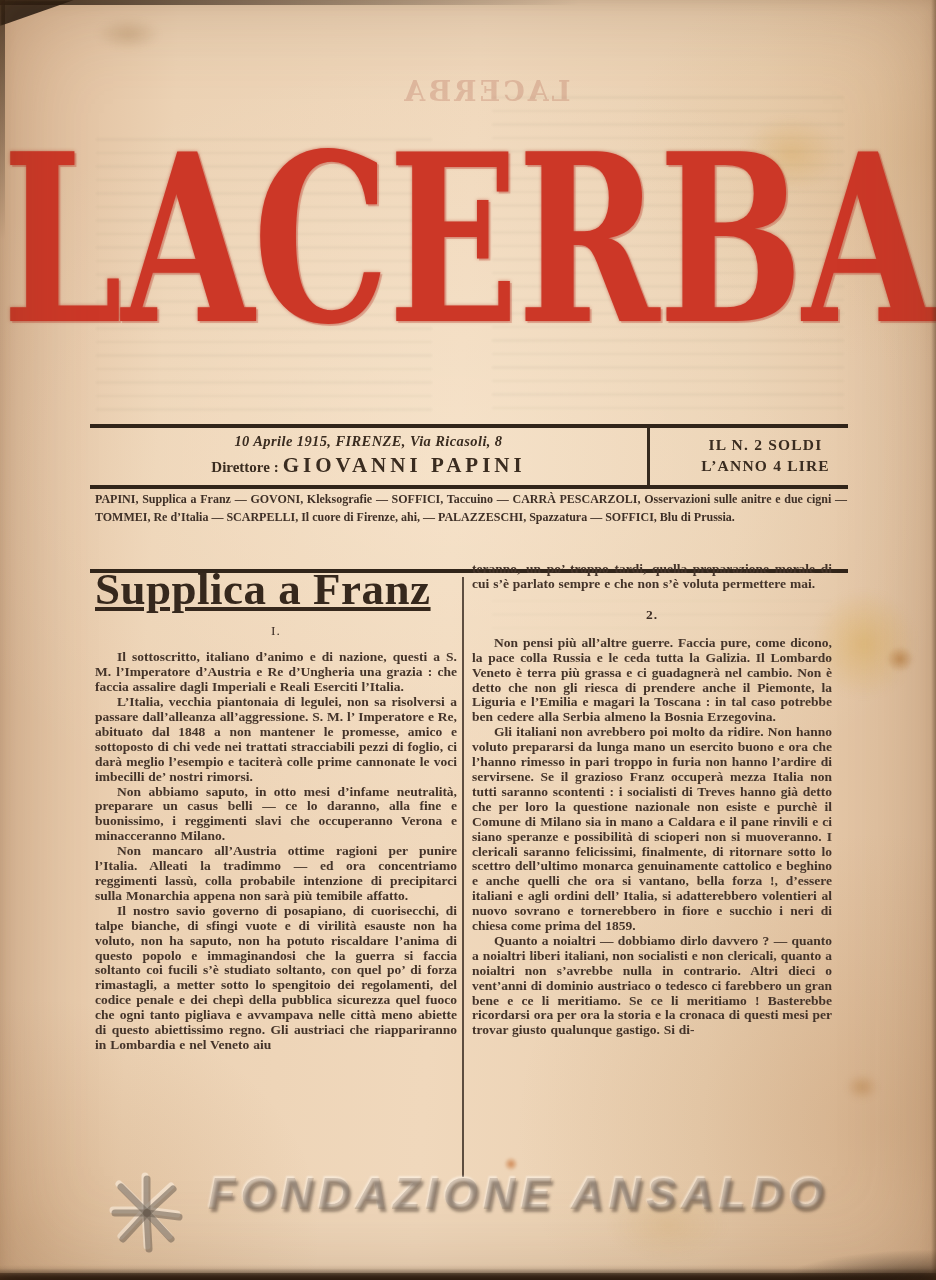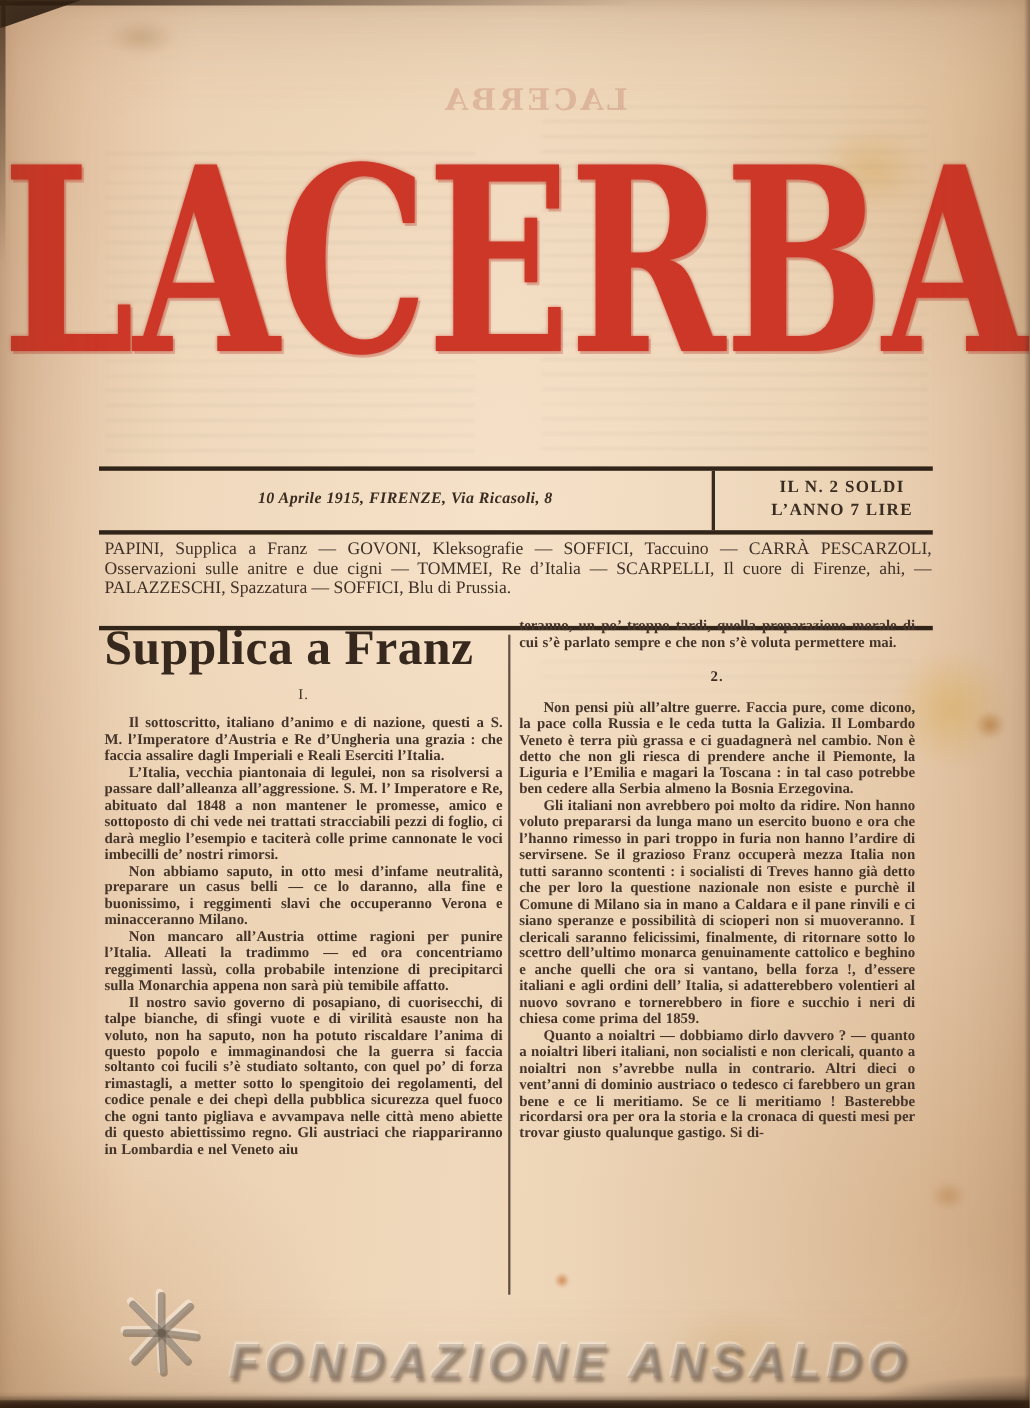--- a/index.html
+++ b/index.html
@@ -36,37 +36,37 @@
   .hcell-center{flex:1;border-right:3px solid #362a1e;}
   .hcell-right{width:198px;padding-left:39px;}
   .h-anno{font-size:16px;font-weight:bold;letter-spacing:.5px;}
   .h-periodico{font-size:13.5px;font-weight:bold;margin-top:2px;}
   .h-date{font-size:14.5px;font-weight:bold;font-style:italic;letter-spacing:.4px;}
   .h-dirline{margin-top:3px;white-space:nowrap;}
   .h-dirlabel{font-size:15px;font-weight:bold;}
   .h-dirname{font-size:21px;font-weight:bold;letter-spacing:4px;}
   .h-price{font-size:15.5px;font-weight:bold;letter-spacing:1.2px;line-height:1.35;}
   
-  .toc{position:absolute;left:95px;top:491px;width:752px;font-size:16px;line-height:17.6px;
-    text-align:justify;color:#3f3027;}
+  .toc{position:absolute;left:95px;top:491px;width:752px;font-size:12px;line-height:17.6px;
+    text-align:justify;color:#3f3027;font-weight:bold;}
   .rule2{position:absolute;left:90px;top:569px;width:758px;height:4px;background:#31251a;}
   
   .col-left{position:absolute;left:95px;top:564px;width:362px;}
   .col-right{position:absolute;left:472px;top:562px;width:360px;}
   .divider{position:absolute;left:462px;top:577px;width:2px;height:600px;background:rgba(56,43,32,.8);}
   .article-title{margin:0 0 2px 0;font-weight:bold;font-size:45px;line-height:1.12;
-    letter-spacing:.5px;color:#36281d;}
+    letter-spacing:.5px;color:#36281d;text-decoration:underline;}
   .sec{text-align:center;font-size:13.5px;letter-spacing:1px;color:#3f3027;margin:9px 0 11px;}
   .sec-2{margin:15px 0 13px;font-weight:bold;}
   p.body{margin:0;font-size:13.5px;line-height:14.9px;text-align:justify;text-indent:22px;
     color:#44342a;word-spacing:.5px;font-weight:bold;}
   p.noindent{text-indent:0;}
   
   .watermark{position:absolute;left:102px;top:1168px;width:740px;height:96px;
-    display:flex;align-items:flex-end;gap:14px;pointer-events:none;}
+    display:flex;align-items:flex-start;gap:14px;pointer-events:none;}
   .wm-text{font-family:"Liberation Sans",sans-serif;font-weight:bold;font-style:italic;
     text-transform:uppercase;font-size:45px;letter-spacing:5px;white-space:nowrap;
     color:rgba(128,112,100,.30);
     text-shadow:2px 3px 3px rgba(58,44,36,.45), -1px -2px 2px rgba(255,248,238,.55);}
   
   .stain{position:absolute;border-radius:50%;filter:blur(3px);pointer-events:none;}
   .stain-1{left:742px;top:116px;width:98px;height:76px;background:radial-gradient(closest-side,rgba(205,150,55,.28),rgba(205,150,55,0));}
   .stain-2{left:812px;top:590px;width:104px;height:108px;background:radial-gradient(closest-side,rgba(214,163,58,.38),rgba(214,163,58,0));}
   .stain-3{left:886px;top:646px;width:28px;height:26px;filter:blur(1.5px);background:radial-gradient(closest-side,rgba(168,98,30,.5),rgba(168,98,30,0));}
   .stain-4{left:504px;top:1157px;width:14px;height:14px;filter:blur(1px);background:radial-gradient(closest-side,rgba(192,98,34,.65),rgba(192,98,34,0));}
@@ -101,24 +101,28 @@
   <div class="stain stain-4"></div>
   <div class="stain stain-5"></div>
   <div class="stain stain-6"></div>
   <div class="stain stain-7"></div>
 
   <div class="masthead">LACERBA</div>
 
   <div class="header-box">
     <div class="hcell hcell-center">
       <span class="h-date">10 Aprile 1915, FIRENZE, Via Ricasoli, 8</span>
+      <span class="h-dirline">
+        <span class="h-dirlabel">Direttore :</span>
+        <span class="h-dirname">GIOVANNI PAPINI</span>
+      </span>
     </div>
     <div class="hcell hcell-right">
       <span class="h-price">IL N. 2 SOLDI</span>
-      <span class="h-price">L’ANNO 7 LIRE</span>
+      <span class="h-price">L’ANNO 4 LIRE</span>
     </div>
   </div>
 
   <div class="toc">PAPINI, Supplica a Franz — GOVONI, Kleksografie — SOFFICI, Taccuino — CARRÀ PESCARZOLI, Osservazioni sulle anitre e due cigni — TOMMEI, Re d’Italia — SCARPELLI, Il cuore di Firenze, ahi, — PALAZZESCHI, Spazzatura — SOFFICI, Blu di Prussia.</div>
   <div class="rule2"></div>
 
   <div class="divider"></div>
 
   <div class="col-left">
     <h1 class="article-title">Supplica a Franz</h1>

